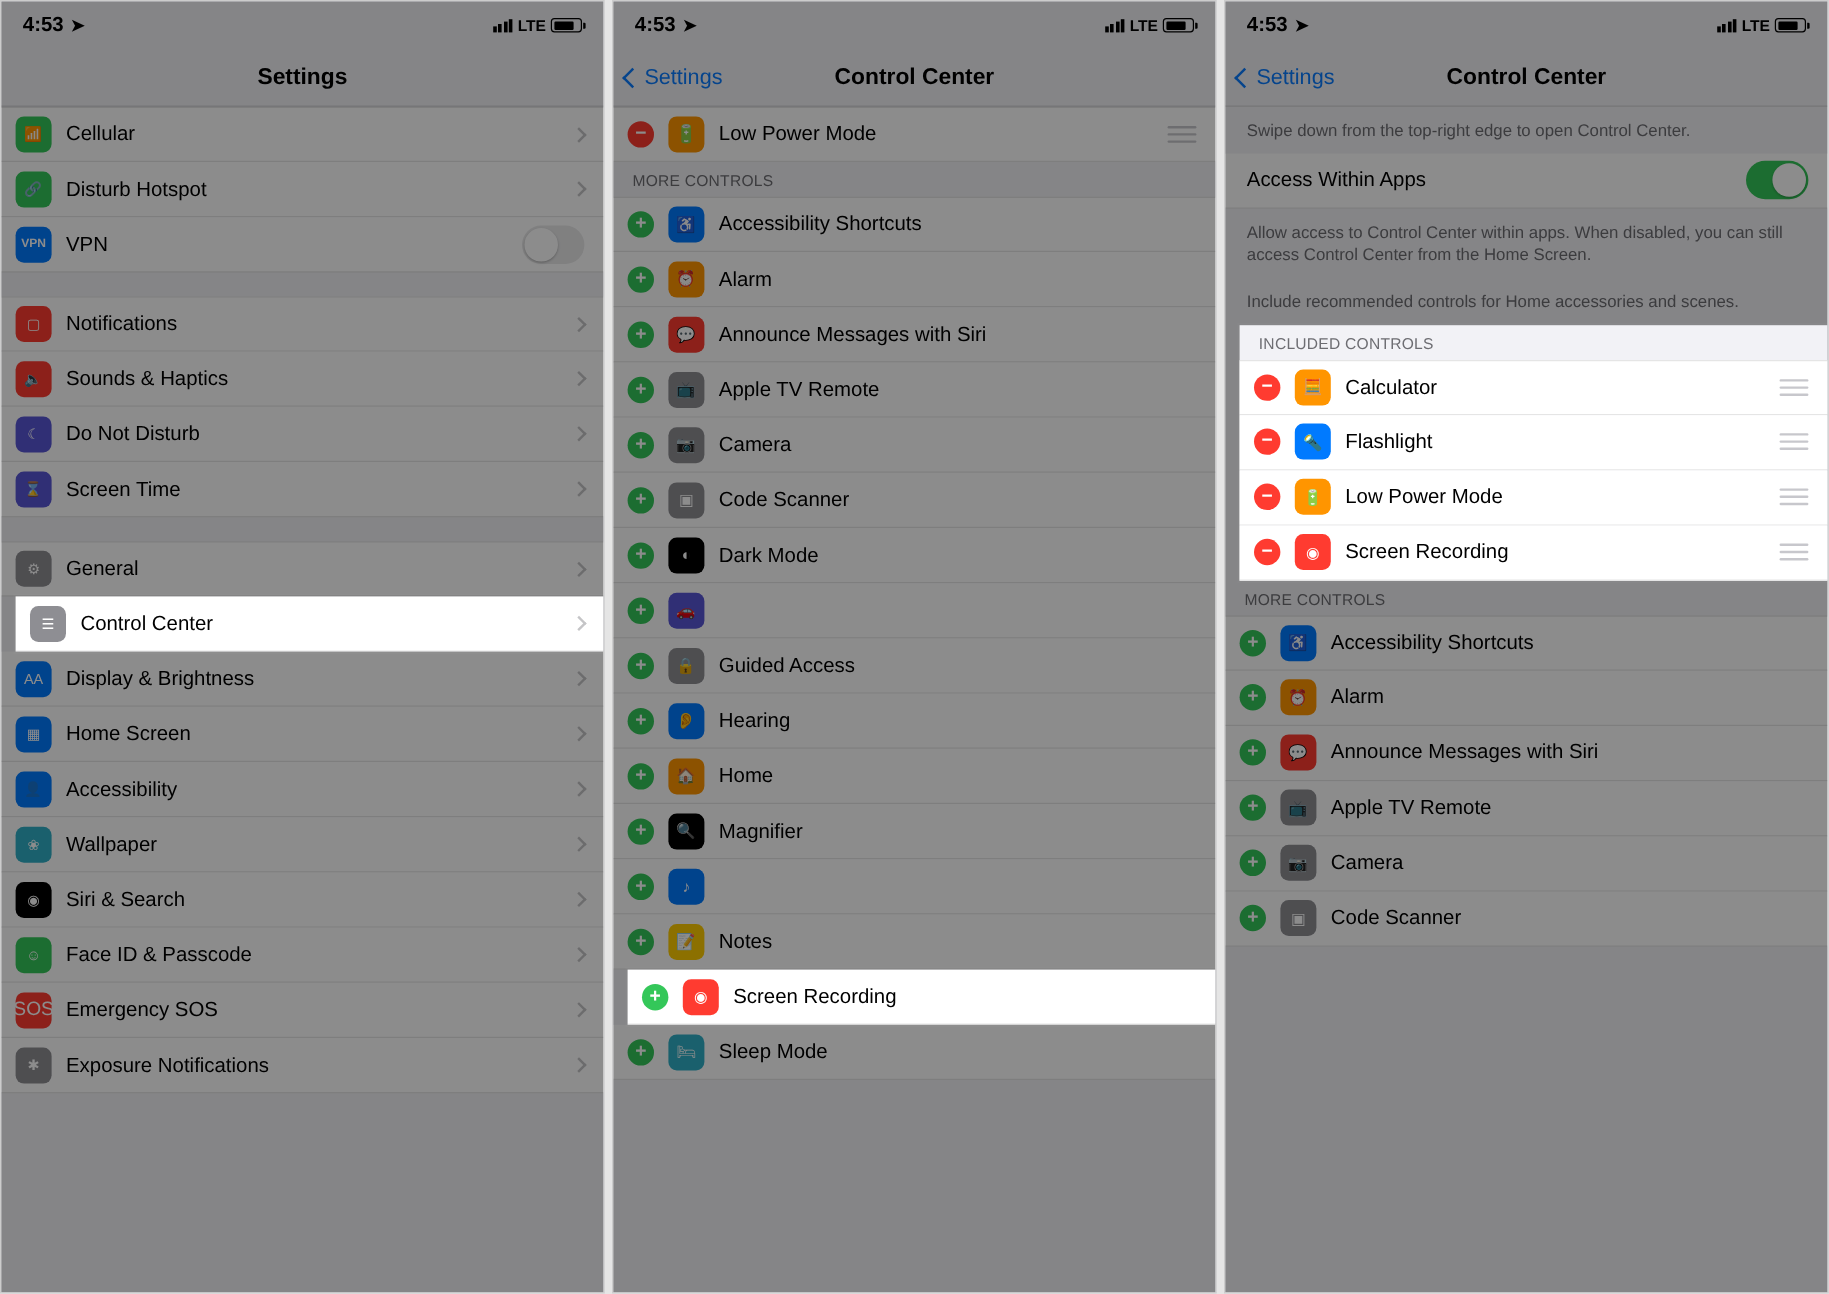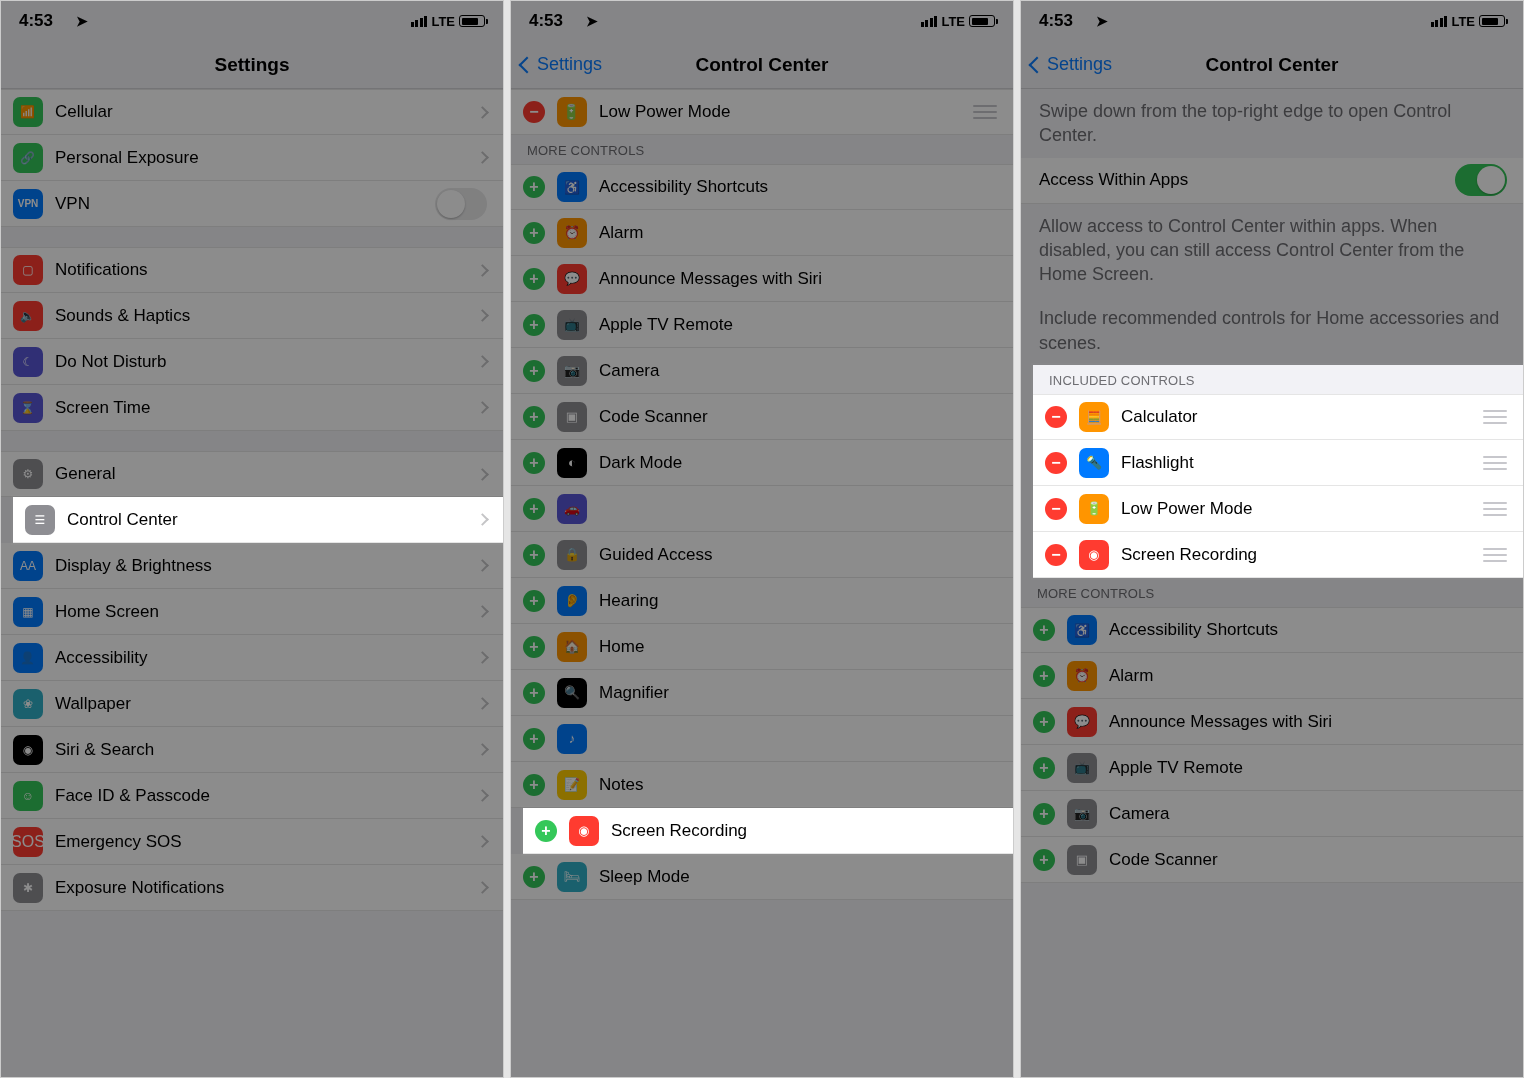--- a/index.html
+++ b/index.html
@@ -36,21 +36,21 @@
 
 .statusbar {
   height: 40px;
   display: flex;
   align-items: center;
   justify-content: space-between;
   padding: 0 18px;
   font-size: 17px;
   font-weight: 600;
 }
-.statusbar .left { display:flex; align-items:center; gap:23px;}
+.statusbar .left { display:flex; align-items:center; gap:6px;}
 .statusbar .right { display:flex; align-items:center; gap:4px; font-size:13px;}
 .sig-bars { display:inline-flex; align-items:flex-end; gap:1.5px; }
 .sig-bars i { width:3px; background:#000; display:block;}
 .sig-bars i:nth-child(1){height:5px}
 .sig-bars i:nth-child(2){height:7px}
 .sig-bars i:nth-child(3){height:9px}
 .sig-bars i:nth-child(4){height:11px}
 .battery {
   width:26px;height:12px;border:1.5px solid #000;border-radius:3px;position:relative;
 }
@@ -112,21 +112,21 @@
   width:52px;height:32px;border-radius:16px;background:#e9e9ea;position:relative;
 }
 .toggle .knob{width:28px;height:28px;border-radius:50%;background:#fff;position:absolute;top:2px;left:2px;box-shadow:0 1px 2px rgba(0,0,0,0.25)}
 .toggle.on{background:#34c759}
 .toggle.on .knob{left:auto;right:2px}
 
 .ic-green{background:#34c759}.ic-blue{background:#007aff}.ic-red{background:#ff3b30}
 .ic-orange{background:#ff9500}.ic-grey{background:#8e8e93}.ic-purple{background:#5856d6}.ic-black{background:#000}.ic-teal{background:#30b0c7}
 .ic-yellow{background:#ffcc00;color:#000}
 .loc-arrow{font-size:14px}
-.desc-text{font-size:18px;color:#6d6d72;padding:10px 18px;line-height:1.35}
+.desc-text{font-size:14px;color:#6d6d72;padding:10px 18px;line-height:1.35}
 </style>
 </head>
 <body>
 
 <div class="phone">
   <div class="dim-overlay"></div>
 
   <div class="statusbar">
     <div class="left">
       <span>4:53</span>
@@ -151,21 +151,21 @@
   </div>
 
   <div class="section" id="p1-group1" style="margin-top:0">
       <div class="row">
         <span class="icon-box ic-green" style="font-size:12px">📶</span>
         <span class="label">Cellular</span>
         <span class="chev-right"></span>
       </div>
       <div class="row">
         <span class="icon-box ic-green" style="font-size:12px">🔗</span>
-        <span class="label">Personal Exposure</span>
+        <span class="label">Disturb Hotspot</span>
         <span class="chev-right"></span>
       </div>
     </div>
 
   <div class="row">
     <span class="icon-box ic-blue" style="font-size:10px;font-weight:700">VPN</span>
     <span class="label">VPN</span>
     <span class="toggle">
         <span class="knob"></span>
       </span>

